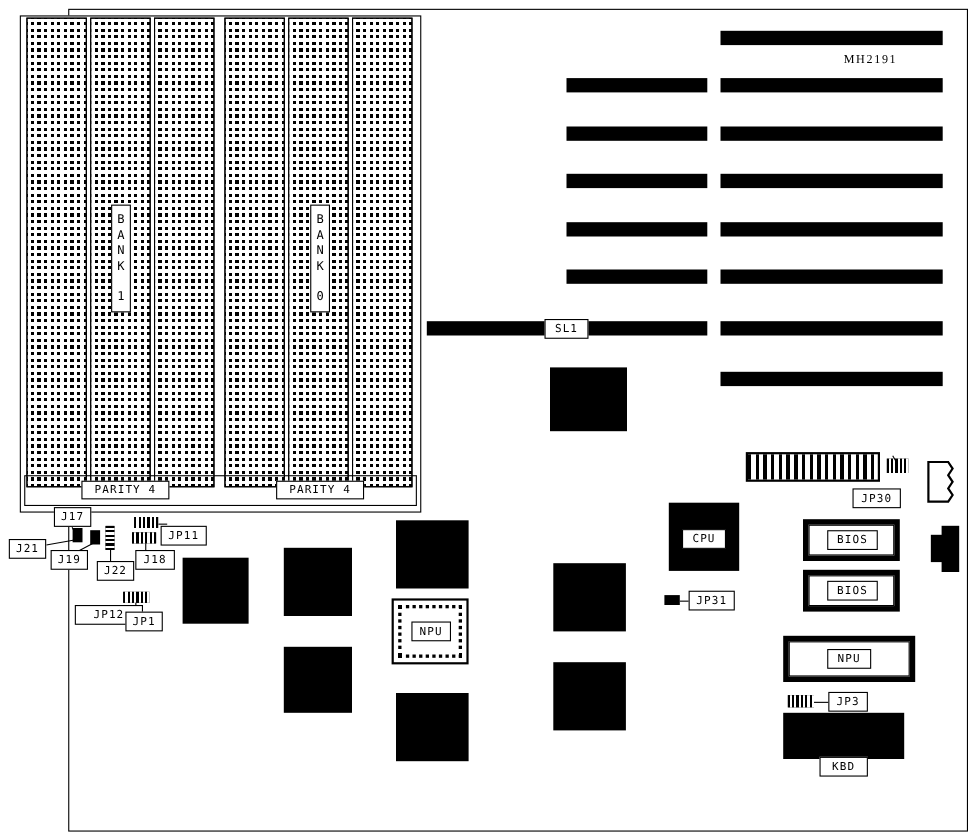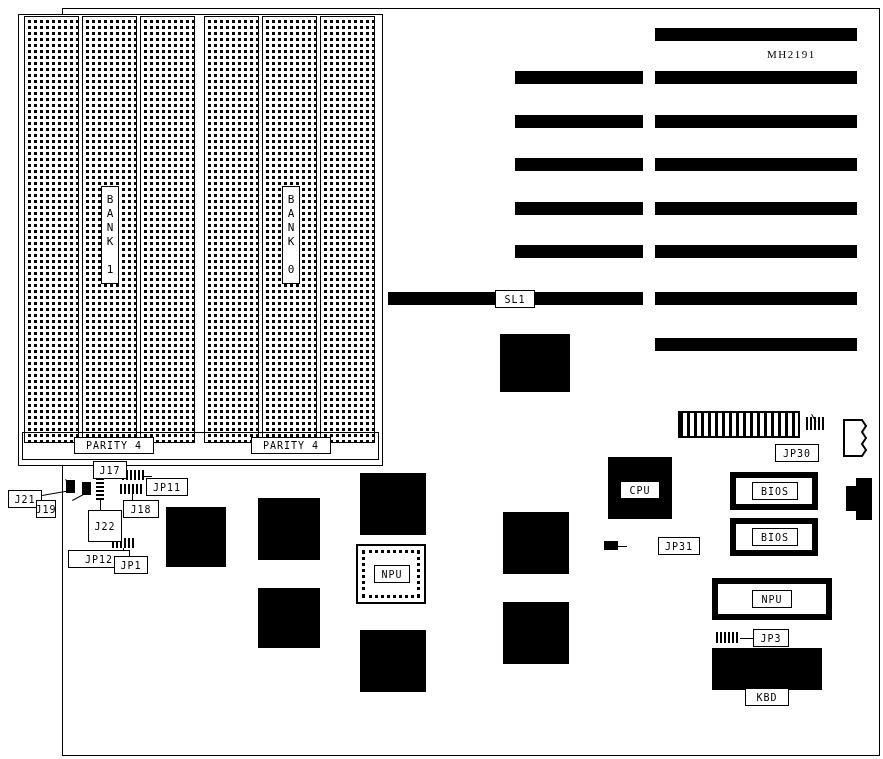--- a/index.html
+++ b/index.html
@@ -249,37 +249,37 @@
   <div class="label" style="left:752px; top:590px; width:40px; height:18px;">NPU</div>
 
   <div class="jumper striped" style="left:716px; top:632px; width:24px; height:11px;"></div>
   <div class="label" style="left:753px; top:629px; width:36px; height:18px;">JP3</div>
   <div class="leader" style="left:740px; top:638px; width:14px;"></div>
 
   <div class="kbd-conn" style="left:712px; top:648px; width:110px; height:42px;"></div>
   <div class="label" style="left:745px; top:688px; width:44px; height:18px;">KBD</div>
 
   <div class="jumper" style="left:604px; top:541px; width:14px; height:9px;"></div>
-  <div class="label" style="left:626px; top:537px; width:42px; height:18px;margin-left:32px;">JP31</div>
+  <div class="label" style="left:626px; top:537px; width:42px; height:18px;">JP31</div>
   <div class="leader" style="left:618px; top:546px; width:9px;"></div>
 
-  <div class="label" style="left:49px; top:461px; width:34px; height:18px;margin-left:44px;">J17</div>
+  <div class="label" style="left:49px; top:461px; width:34px; height:18px;">J17</div>
   <div class="leader" style="left:66px; top:479px; width:14px; transform:rotate(62deg);"></div>
 
   <div class="label" style="left:8px; top:490px; width:34px; height:18px;">J21</div>
   <div class="leader" style="left:42px; top:495px; width:26px; transform:rotate(-10deg);"></div>
 
-  <div class="label" style="left:36px; top:500px; width:20px; height:18px;">J19</div>
+  <div class="label" style="left:46px; top:500px; width:34px; height:18px;">J19</div>
   <div class="leader" style="left:72px; top:500px; width:18px; transform:rotate(-28deg);"></div>
 
   <div class="jumper" style="left:66px; top:480px; width:9px; height:13px;"></div>
   <div class="jumper" style="left:82px; top:482px; width:9px; height:13px;"></div>
   <div class="jumper striped-v" style="left:96px; top:478px; width:8px; height:22px;"></div>
 
-  <div class="label" style="left:88px; top:510px; width:34px; height:32px;text-align:center;">J22</div>
+  <div class="label" style="left:88px; top:510px; width:34px; height:18px;text-align:center;">J22</div>
   <div class="leader" style="left:101px; top:500px; width:11px; transform:rotate(90deg);"></div>
 
   <div class="jumper striped" style="left:120px; top:484px; width:22px; height:10px;"></div>
   <div class="label" style="left:123px; top:500px; width:36px; height:18px;">J18</div>
   <div class="leader" style="left:133px; top:494px; width:7px; transform:rotate(90deg);"></div>
 
   <div class="jumper striped" style="left:122px; top:470px; width:22px; height:10px;"></div>
   <div class="label" style="left:146px; top:478px; width:42px; height:18px;">JP11</div>
   <div class="leader" style="left:144px; top:476px; width:8px;"></div>
 

